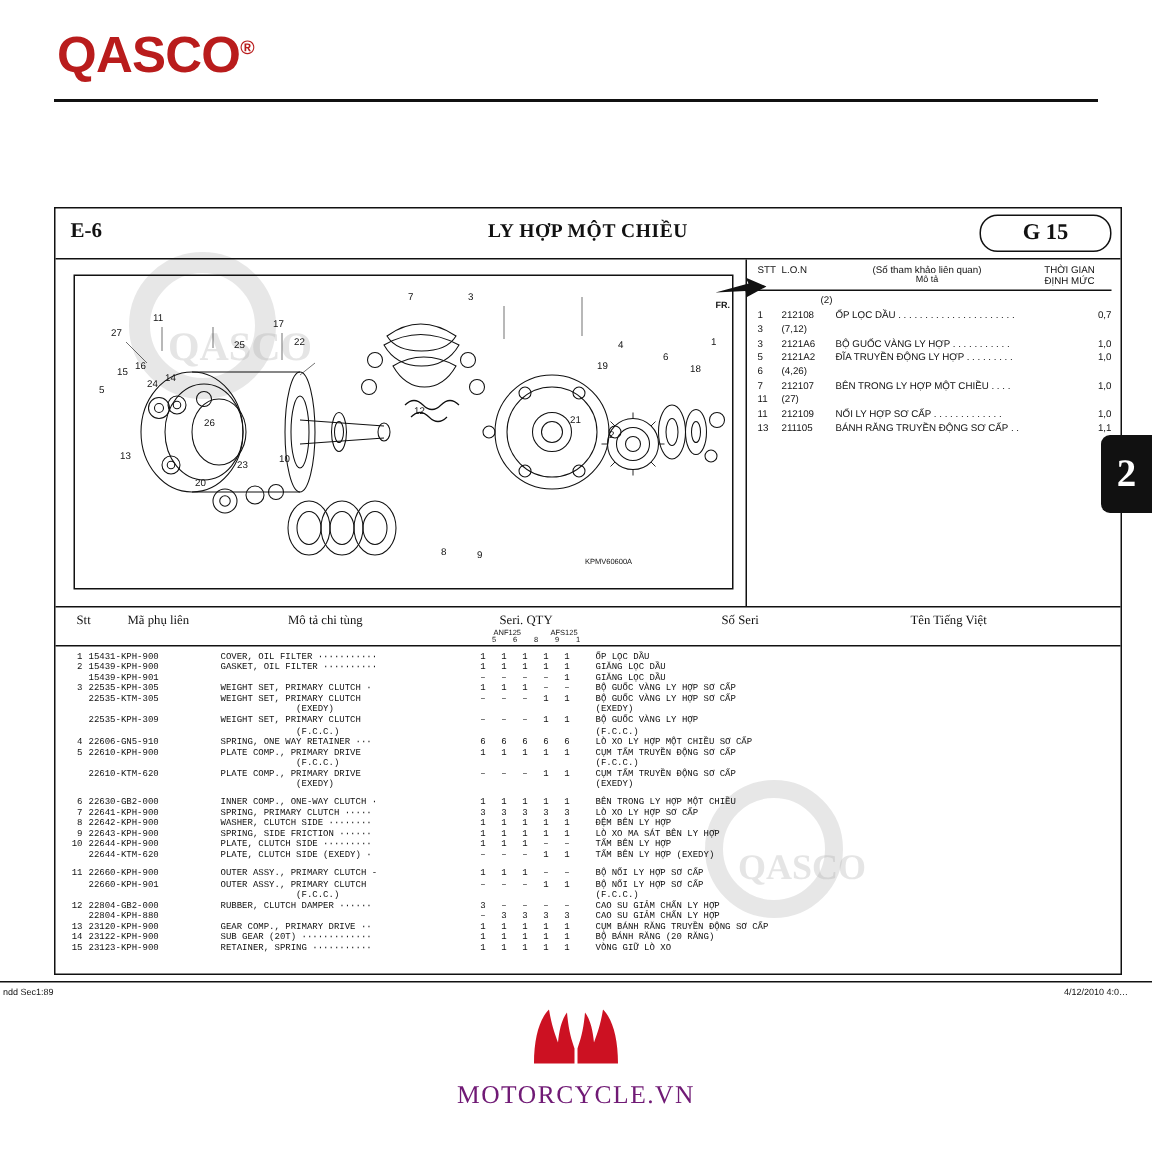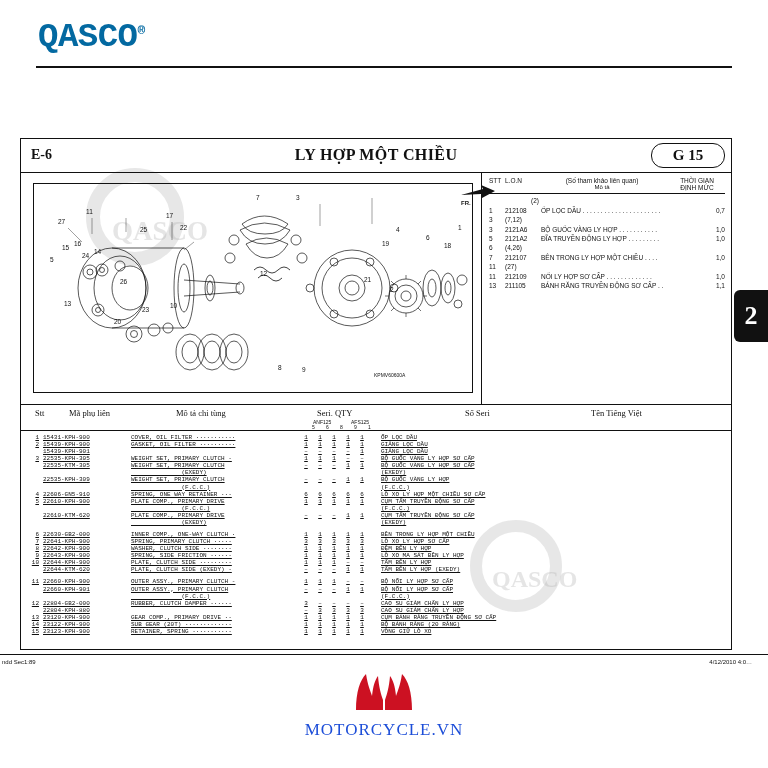--- a/index.html
+++ b/index.html
@@ -9,25 +9,25 @@
     background: #ffffff;
     font-family: "Liberation Sans", sans-serif;
     color: #111;
     position: relative;
     overflow: hidden;
   }
 
   
   .brand {
     position: absolute; left: 38px; top: 18px;
-    font-family: Liberation Mono, monospace;
+    font-family: Liberation Sans, sans-serif;
     font-weight: bold;
     font-size: 34px;
     letter-spacing: -0.5px;
-    color: #0369a1;
+    color: #b91c1c;
   }
   .brand .reg { font-size: 13px; vertical-align: super; font-weight: bold; }
   .brand-rule {
     position: absolute; left: 36px; top: 66px; width: 696px; height: 2px;
     background: #111;
   }
 
   
   .wm {
     position: absolute;
@@ -39,48 +39,47 @@
   }
   .wm-ring {
     position:absolute;
     border: 14px solid rgba(170,170,170,0.28);
     border-radius: 50%;
   }
 
   
   .sheet {
     position: absolute;
-    left: 20px; top: 138px;
+    left: 36px; top: 138px;
     width: 712px; height: 512px;
     border: 1.5px solid #111;
     background: transparent;
-    text-decoration: underline;
   }
 
   
   .titlebar {
     position: relative;
     height: 34px;
     border-bottom: 1.5px solid #111;
   }
   .code-left {
     position: absolute; left: 10px; top: 8px;
     font-family: "Liberation Serif", serif;
     font-weight: bold; font-size: 14px;
   }
   .sheet-title {
     position: absolute; left: 0; right: 0; top: 7px;
     text-align: center;
     font-family: "Liberation Serif", serif;
-    font-weight: bold; font-size: 16px;
+    font-weight: bold; font-size: 13px;
     letter-spacing: 0.4px;
   }
   .code-right {
     position: absolute; right: 6px; top: 4px;
-    width: 74px; height: 25px;
+    width: 88px; height: 25px;
     border: 1.2px solid #111;
     border-radius: 12px;
     font-family: "Liberation Serif", serif;
     font-weight: bold; font-size: 15px;
     text-align: center; line-height: 23px;
   }
 
   
   .figwrap {
     position: relative;
@@ -227,21 +226,21 @@
   .botlogo {
     position: absolute;
     left: 0; right: 0; bottom: 28px;
     text-align: center;
   }
   .botlogo .mark { margin: 0 auto 4px; }
   .botlogo .mcvn {
     font-family: "Liberation Serif", serif;
     font-size: 17px;
     letter-spacing: 1px;
-    color: #1d4ed8;
+    color: #701a75;
   }
 </style>
 </head>
 <body>
 
 <div class="brand">
   <span>QASCO</span><span class="reg">®</span>
 </div>
 <div class="brand-rule"></div>
 

